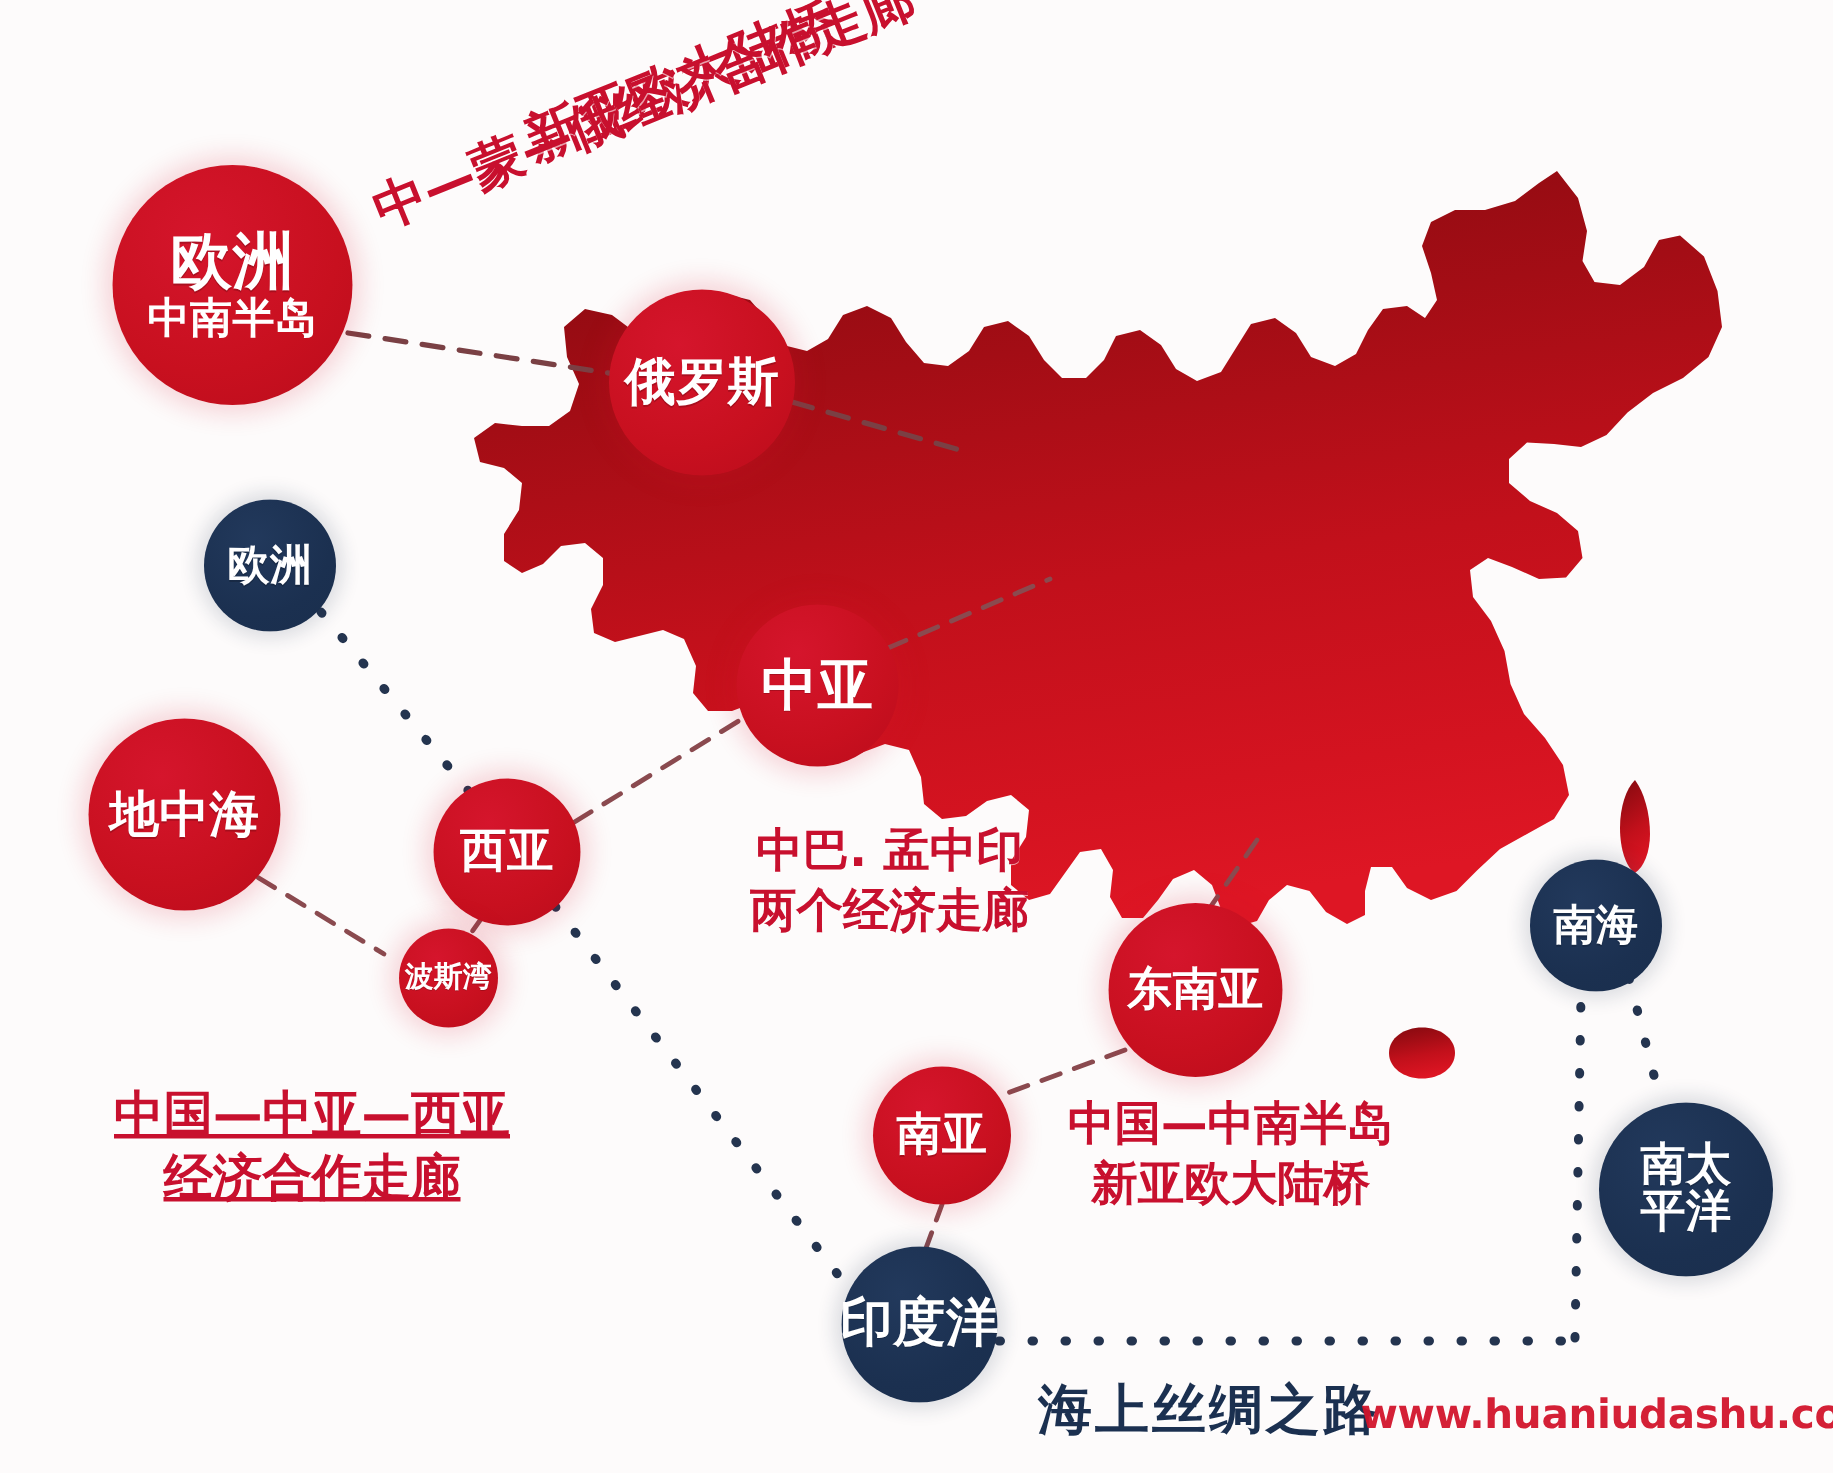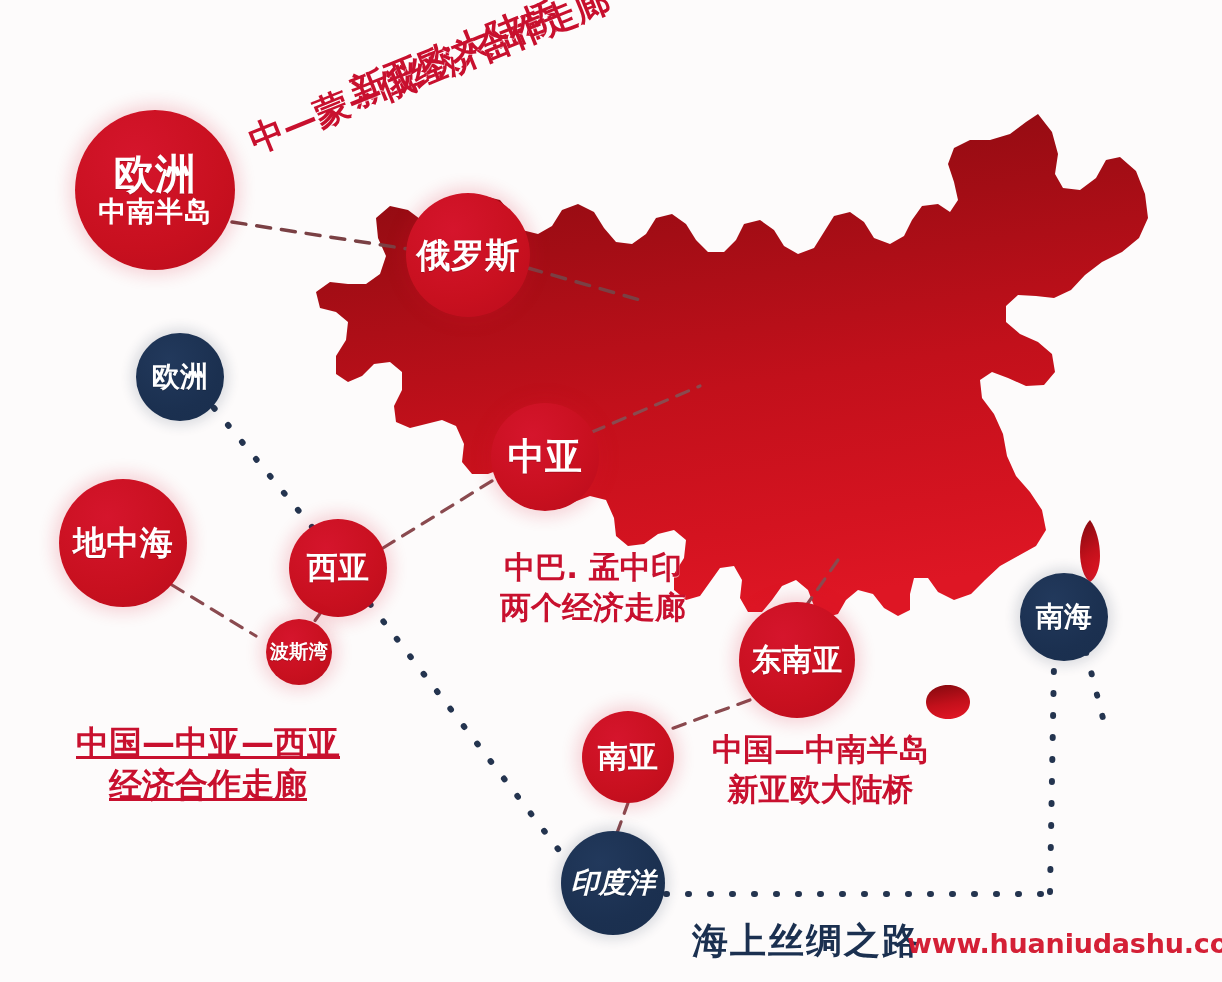--- a/index.html
+++ b/index.html
@@ -444,25 +444,29 @@
       <div class="node red" style="left: 545px; top: 457px; width: 108px; height: 108px;">
         <div class="nlabel" style="font-size: 37px;">中亚</div>
       </div>
       <div class="node red" style="left: 797px; top: 660px; width: 116px; height: 116px;">
         <div class="nlabel" style="font-size: 30px;">东南亚</div>
       </div>
       <div class="node red" style="left: 628px; top: 757px; width: 92px; height: 92px;">
         <div class="nlabel" style="font-size: 30px;">南亚</div>
       </div>
       <div class="node navy" style="left: 613px; top: 883px; width: 104px; height: 104px;">
-        <div class="nlabel" style="font-size: 28px; font-style: italic;">印度洋</div>
+        <div class="nlabel" style="font-size: 35px;">印度洋</div>
       </div>
       <div class="node navy" style="left: 1064px; top: 617px; width: 88px; height: 88px;">
         <div class="nlabel" style="font-size: 28px;">南海</div>
       </div>
+      <div class="node navy" style="left: 1124px; top: 793px; width: 116px; height: 116px;">
+        <div class="nlabel two-line" style="font-size: 30px; white-space: pre-line;">南太
+平洋</div>
+      </div>
     </div>
 
   <div class="caption rot" style="left:352px;top:72px;font-size:37px;transform:rotate(-22deg);">新亚欧大陆桥</div>
 
   <div class="caption rot" style="left:251px;top:120px;font-size:35px;transform:rotate(-22deg);">中—蒙—俄经济合作走廊</div>
 
   <div class="caption" style="left:500px;top:548px;font-size:31px;text-align:center;">中巴.  孟中印
 两个经济走廊</div>
 
   <div class="caption" style="left:76px;top:722px;font-size:33px;text-align:center;text-decoration:underline;">中国—中亚—西亚

